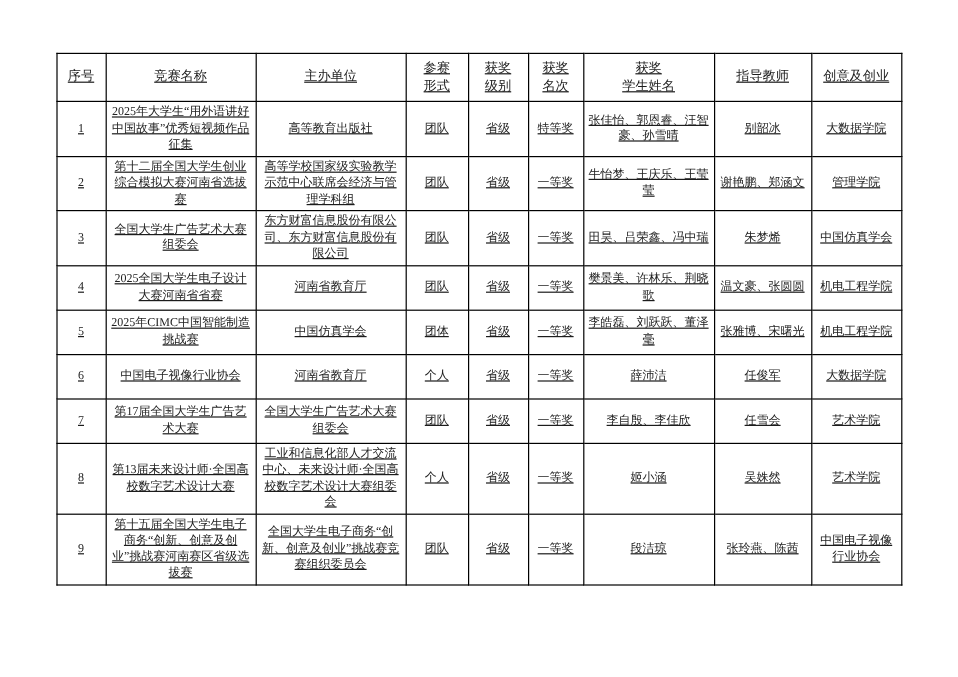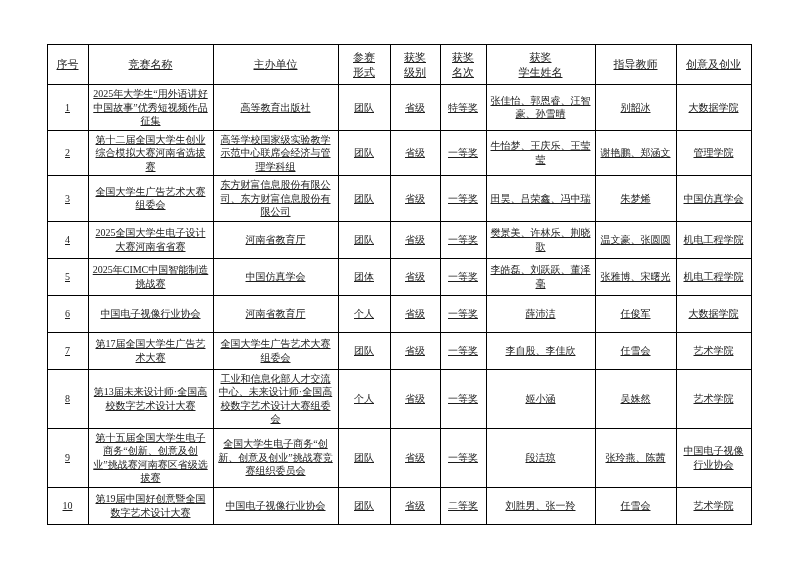--- a/index.html
+++ b/index.html
@@ -188,26 +188,15 @@
           <td>9</td>
           <td>第十五届全国大学生电子商务“创新、创意及创业”挑战赛河南赛区省级选拔赛</td>
           <td>全国大学生电子商务“创新、创意及创业”挑战赛竞赛组织委员会</td>
           <td>团队</td>
           <td>省级</td>
           <td>一等奖</td>
           <td>段洁琼</td>
           <td>张玲燕、陈茜</td>
           <td>中国电子视像行业协会</td>
         </tr>
-        <tr>
-          <td>10</td>
-          <td>第19届中国好创意暨全国数字艺术设计大赛</td>
-          <td>中国电子视像行业协会</td>
-          <td>团队</td>
-          <td>省级</td>
-          <td>二等奖</td>
-          <td>刘胜男、张一羚</td>
-          <td>任雪会</td>
-          <td>艺术学院</td>
-        </tr>
       </tbody>
   </table>
 </div>
 
 </body></html>

